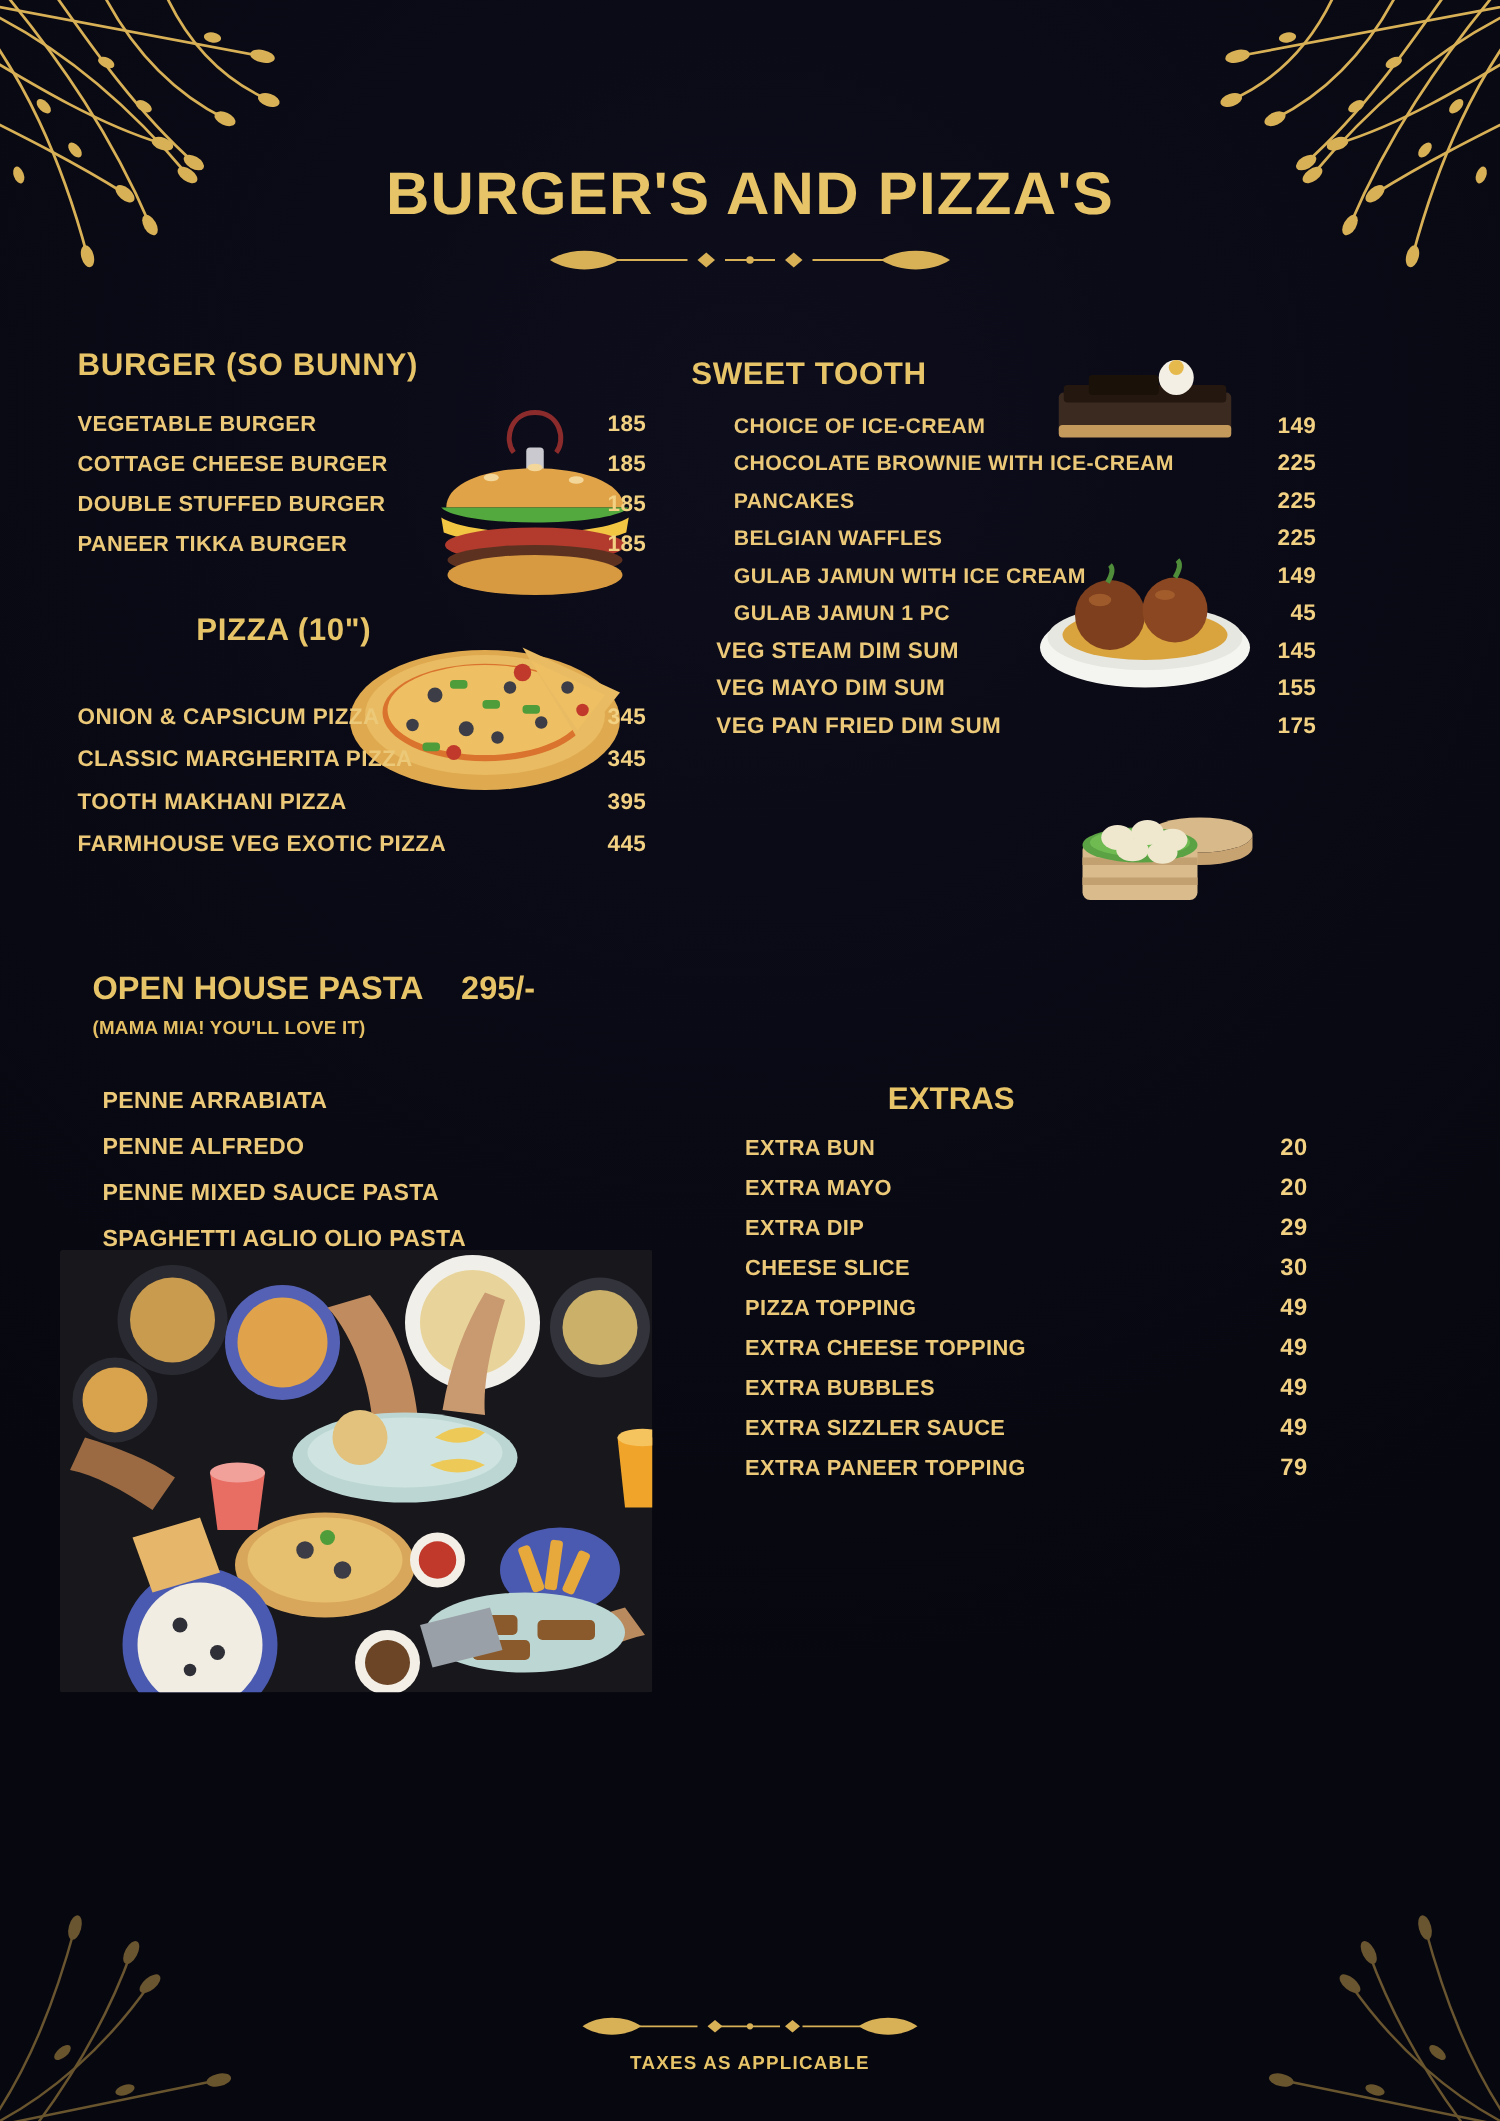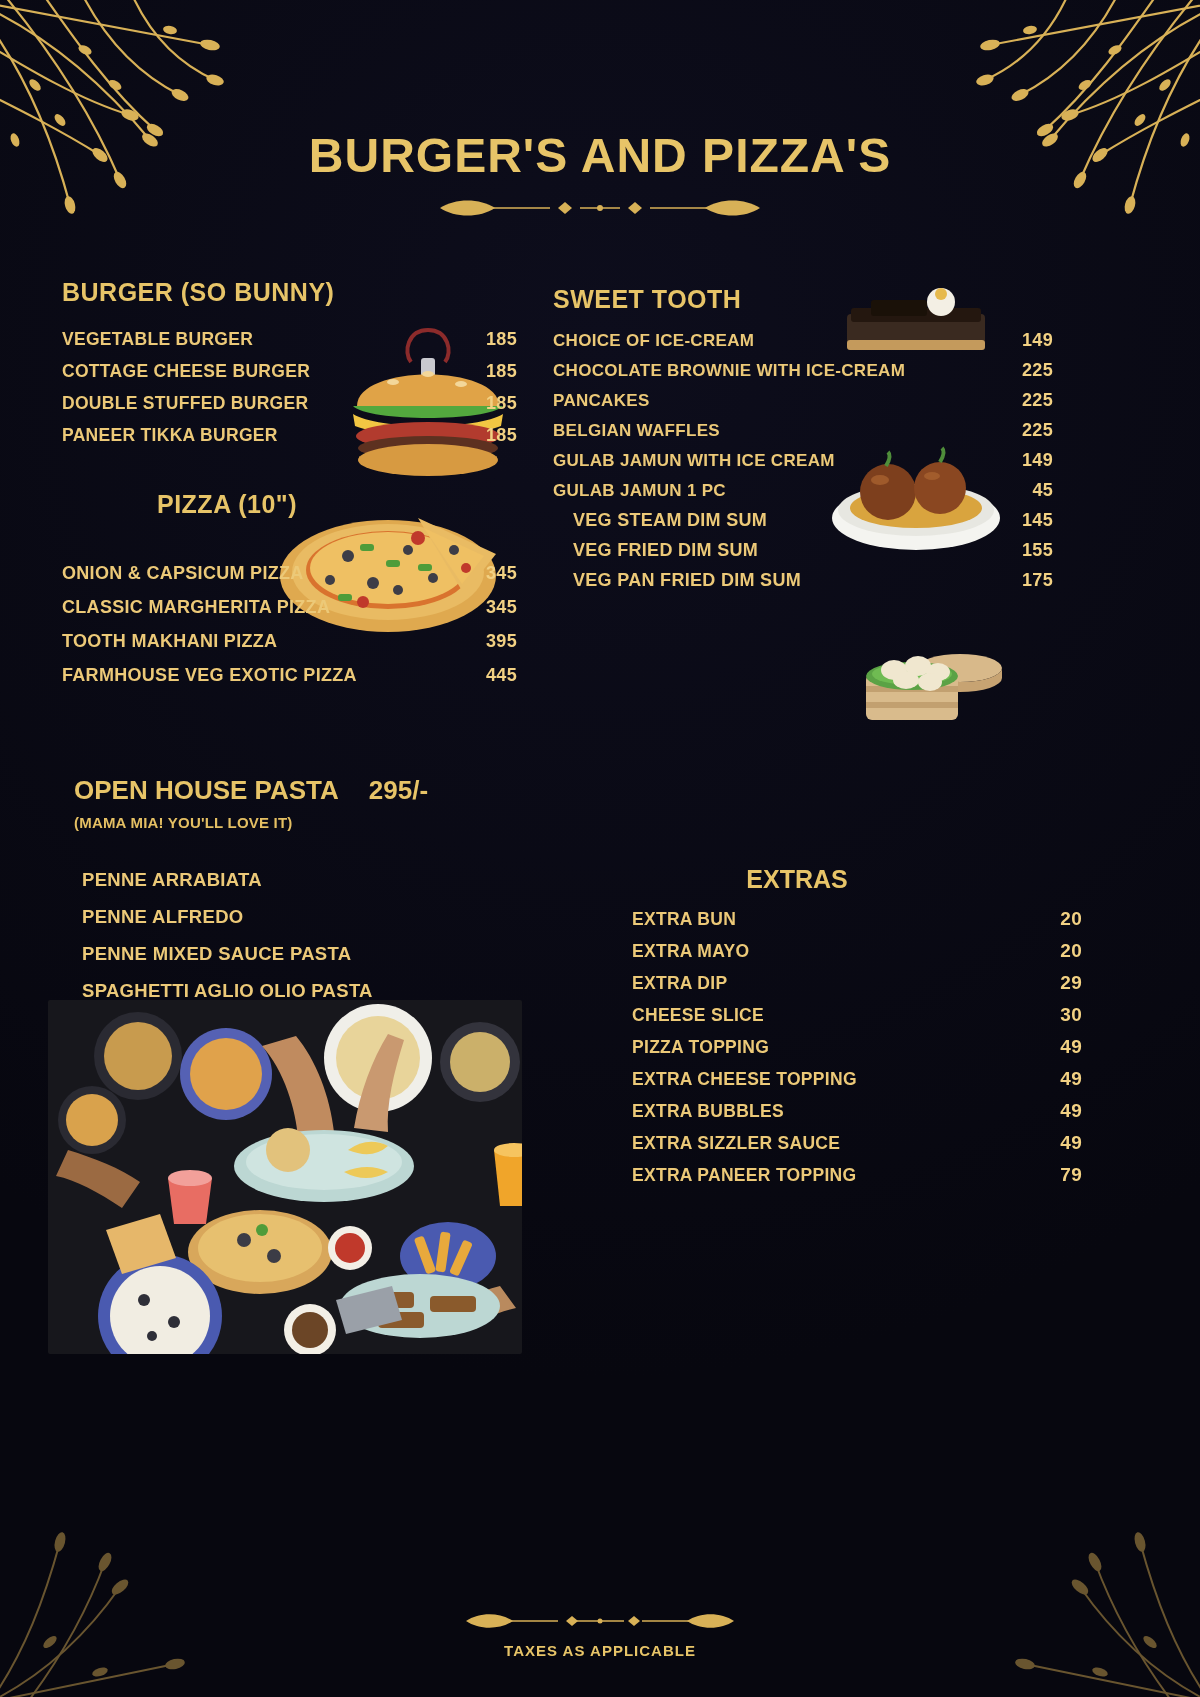--- a/index.html
+++ b/index.html
@@ -66,31 +66,31 @@
   .pizza-list .pr{min-width:52px;text-align:right;}
 
   
   .pasta-wrap{position:absolute;left:74px;top:775px;width:470px;}
   .pasta-head{font-size:26px;font-weight:bold;color:#e7c468;display:flex;gap:30px;align-items:baseline;}
   .pasta-sub{font-size:15px;font-weight:bold;color:#e4bf63;margin-top:8px;letter-spacing:.2px;}
   .pasta-items{margin-top:38px;padding-left:8px;}
   .pasta-items div{font-size:18.5px;font-weight:bold;color:#ecc978;margin-bottom:15px;letter-spacing:.3px;}
 
   
-  .sweet .item{margin-bottom:9px;font-size:17px;}
+  .sweet .item{margin-bottom:9px;font-size:17px;margin-left:34px;}
   .sweet .pr{min-width:46px;text-align:right;font-size:18px;}
 
   
   .dim-head{margin-top:54px;text-align:center;padding-right:0;}
   .dim .item{margin-bottom:9px;font-size:18px;}
   .dim .nm{padding-left:20px;}
   .dim .pr{min-width:46px;text-align:right;}
 
   
-  .extras-wrap{position:absolute;left:596px;top:865px;width:450px;margin-left:36px;}
+  .extras-wrap{position:absolute;left:596px;top:865px;width:450px;}
   .extras-head{font-size:25px;font-weight:bold;text-align:center;color:#e7c468;margin-bottom:14px;padding-right:120px;}
   .extras .item{margin-bottom:10px;font-size:17.5px;}
   .extras .pr{min-width:44px;text-align:right;font-size:19px;}
 
   
   .photo{position:absolute;overflow:hidden;}
   .ph-burger{left:333px;top:310px;width:190px;height:180px;}
   .ph-pizza{left:268px;top:498px;width:248px;height:140px;}
   .ph-brownie{left:841px;top:278px;width:150px;height:80px;}
   .ph-gulab{left:828px;top:440px;width:175px;height:115px;}
@@ -482,21 +482,21 @@
       </div>
     </div>
 
 
     <div class="dim">
       <div class="item">
         <span class="nm">VEG STEAM DIM SUM</span>
         <span class="pr">145</span>
       </div>
       <div class="item">
-        <span class="nm">VEG FRIED DIM SUM</span>
+        <span class="nm">VEG MAYO DIM SUM</span>
         <span class="pr">155</span>
       </div>
       <div class="item">
         <span class="nm">VEG PAN FRIED DIM SUM</span>
         <span class="pr">175</span>
       </div>
     </div>
   </div>
 
   <div class="extras-wrap">

